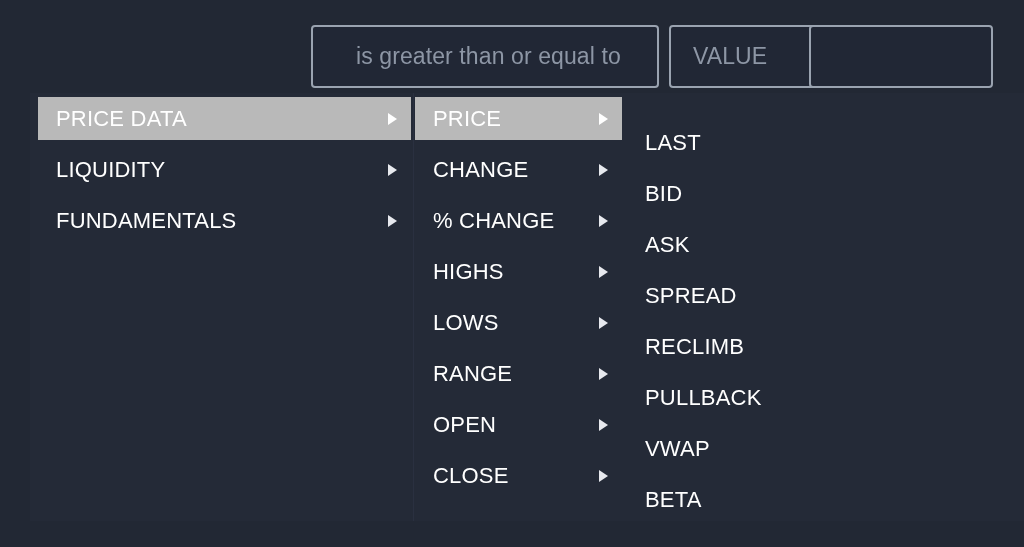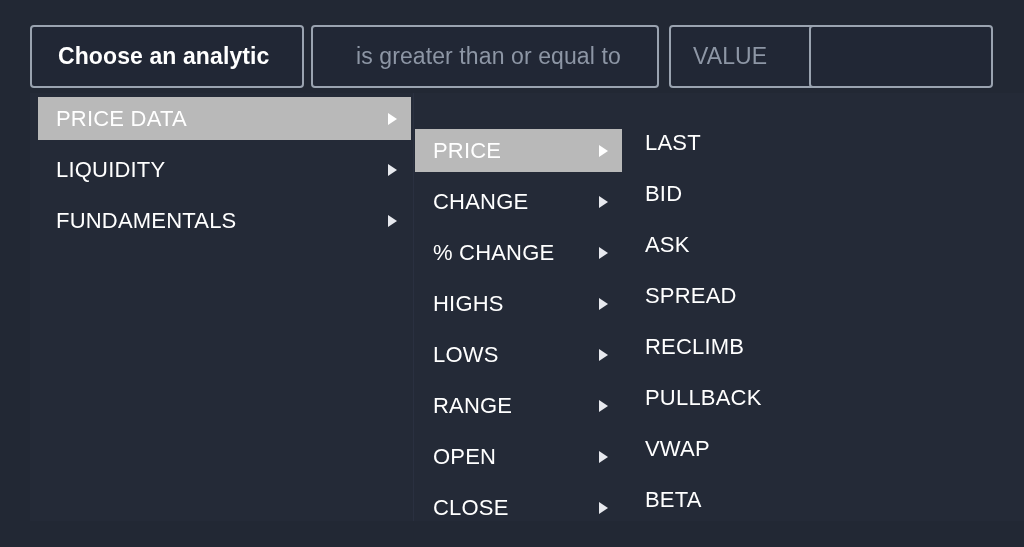--- a/index.html
+++ b/index.html
@@ -82,21 +82,21 @@
     left: 809px;
     width: 184px;
   }
 
   
   .menu-col {
     position: absolute;
     top: 97px;
   }
   #col-category { left: 38px; width: 373px; }
-  #col-metric   { left: 415px; width: 207px; margin-top: 32px; }
+  #col-metric   { left: 415px; width: 207px; }
   #col-field    { left: 645px; width: 220px; margin-top: 24px; }
 
   .menu-item {
     position: relative;
     height: 43px;
     margin-bottom: 8px;
     display: flex;
     align-items: center;
     box-sizing: border-box;
     padding-left: 18px;
@@ -130,23 +130,20 @@
     margin-right: 0;
   }
 </style>
 </head>
 <body>
 
 <div id="menu-panel"></div>
 <div id="menu-panel-col2"></div>
 
 <div id="query-bar">
-  <div class="qfield" id="field-analytic">
-    <span>Choose an analytic</span>
-  </div>
 
   <div class="qfield" id="field-operator">
     <span>is greater than or equal to</span>
   </div>
 
   <div class="qfield" id="field-value">
     <span>VALUE</span>
   </div>
 
   <div class="qfield" id="field-extra">

